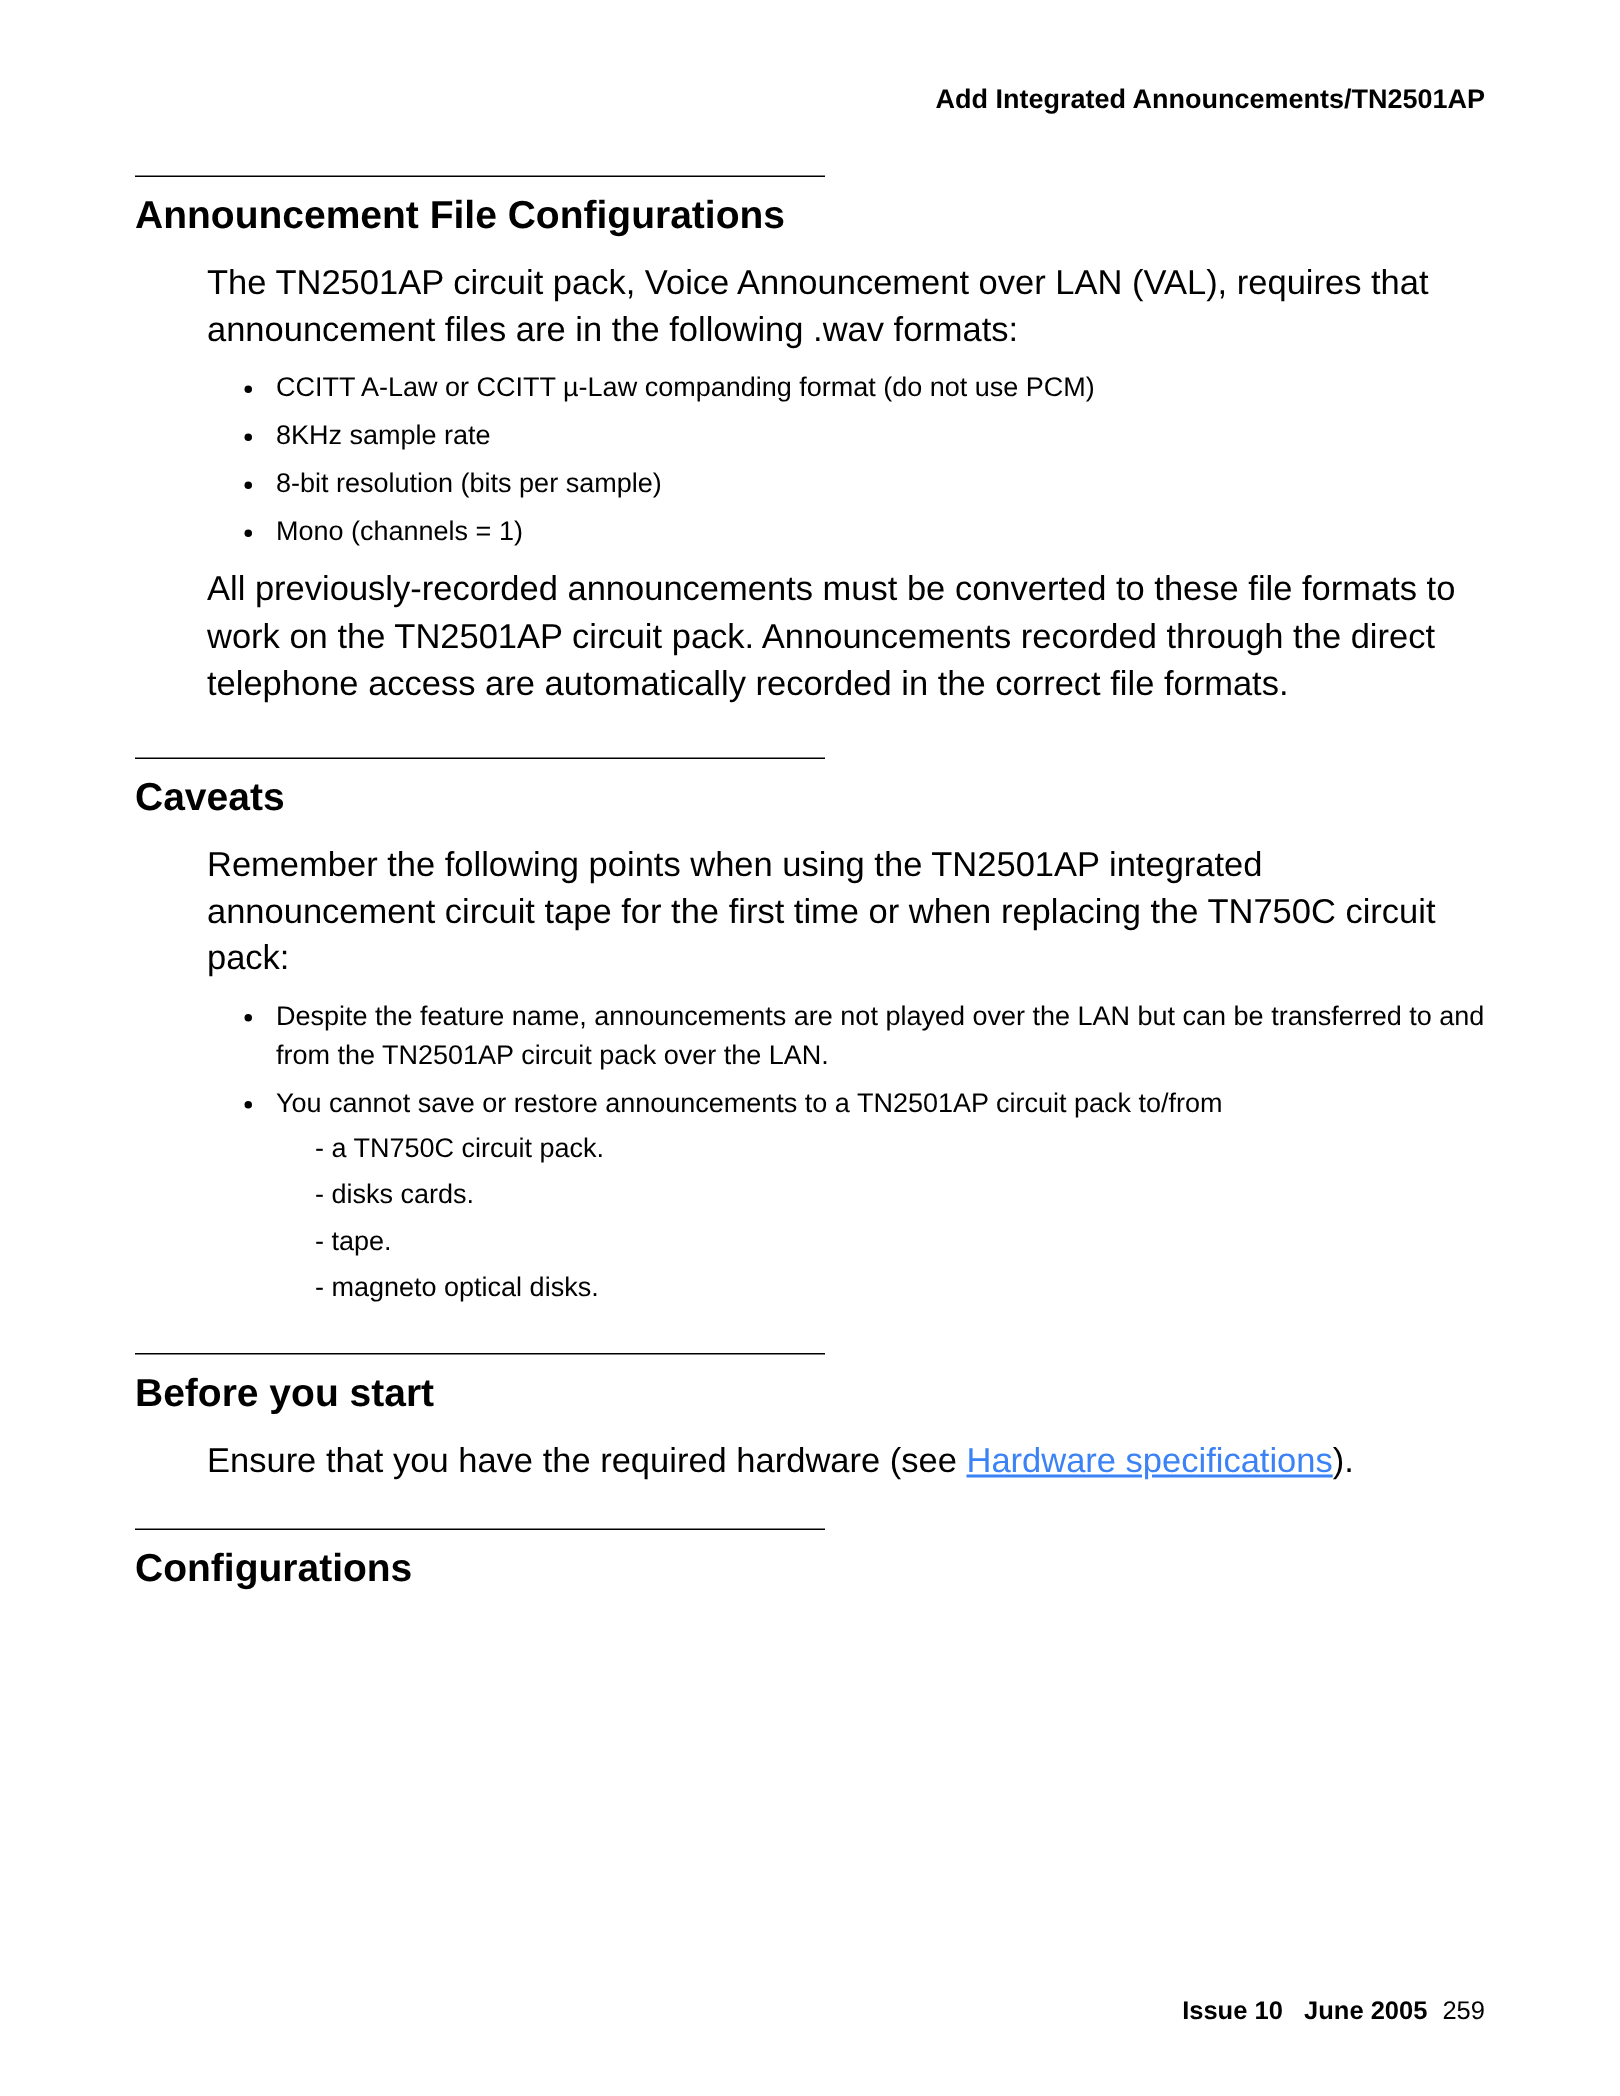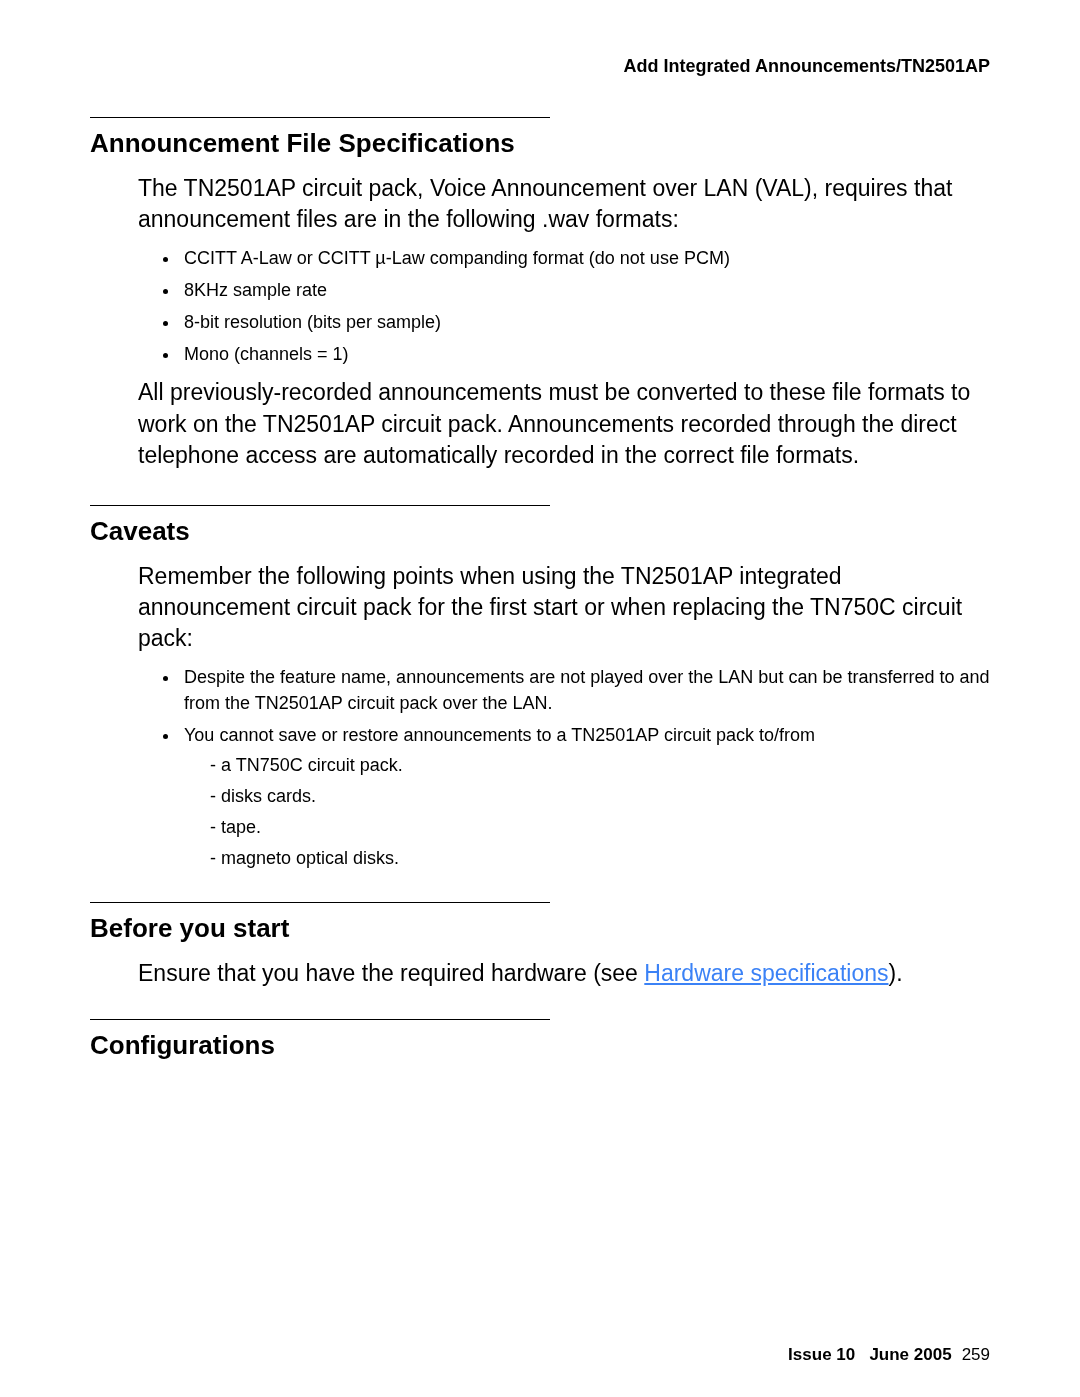--- a/index.html
+++ b/index.html
@@ -61,51 +61,51 @@
   }
   ul.dash > li::before {
     content: "- ";
   }
   a.link {
     color: #3b82f6;
     text-decoration: underline;
   }
   .footer {
     position: absolute;
-    bottom: 32px;
+    bottom: 46px;
     right: 90px;
     font-weight: bold;
     font-size: 17px;
   }
   .footer .pagenum {
     font-weight: normal;
     margin-left: 10px;
   }
 </style>
 </head>
 <body>
 
 <div class="page">
 
   <div class="header-text">Add Integrated Announcements/TN2501AP</div>
 
   <hr class="section-rule">
-  <h2 class="section-heading">Announcement File Specifications</h2>
+  <h2 class="section-heading">Announcement File Configurations</h2>
   <p class="body-text">The TN2501AP circuit pack, Voice Announcement over LAN (VAL), requires that announcement files are in the following .wav formats:</p>
   <ul class="bullets">
     <li>CCITT A-Law or CCITT µ-Law companding format (do not use PCM)</li>
     <li>8KHz sample rate</li>
     <li>8-bit resolution (bits per sample)</li>
     <li>Mono (channels = 1)</li>
   </ul>
   <p class="body-text">All previously-recorded announcements must be converted to these file formats to work on the TN2501AP circuit pack. Announcements recorded through the direct telephone access are automatically recorded in the correct file formats.</p>
 
   <hr class="section-rule" style="margin-top:34px;">
   <h2 class="section-heading">Caveats</h2>
-  <p class="body-text">Remember the following points when using the TN2501AP integrated announcement circuit pack for the first start or when replacing the TN750C circuit pack:</p>
+  <p class="body-text">Remember the following points when using the TN2501AP integrated announcement circuit tape for the first time or when replacing the TN750C circuit pack:</p>
   <ul class="bullets">
     <li>Despite the feature name, announcements are not played over the LAN but can be transferred to and from the TN2501AP circuit pack over the LAN.</li>
     <li>
       <span>You cannot save or restore announcements to a TN2501AP circuit pack to/from</span>
       <ul class="dash">
         <li>a TN750C circuit pack.</li>
         <li>disks cards.</li>
         <li>tape.</li>
         <li>magneto optical disks.</li>
       </ul>

